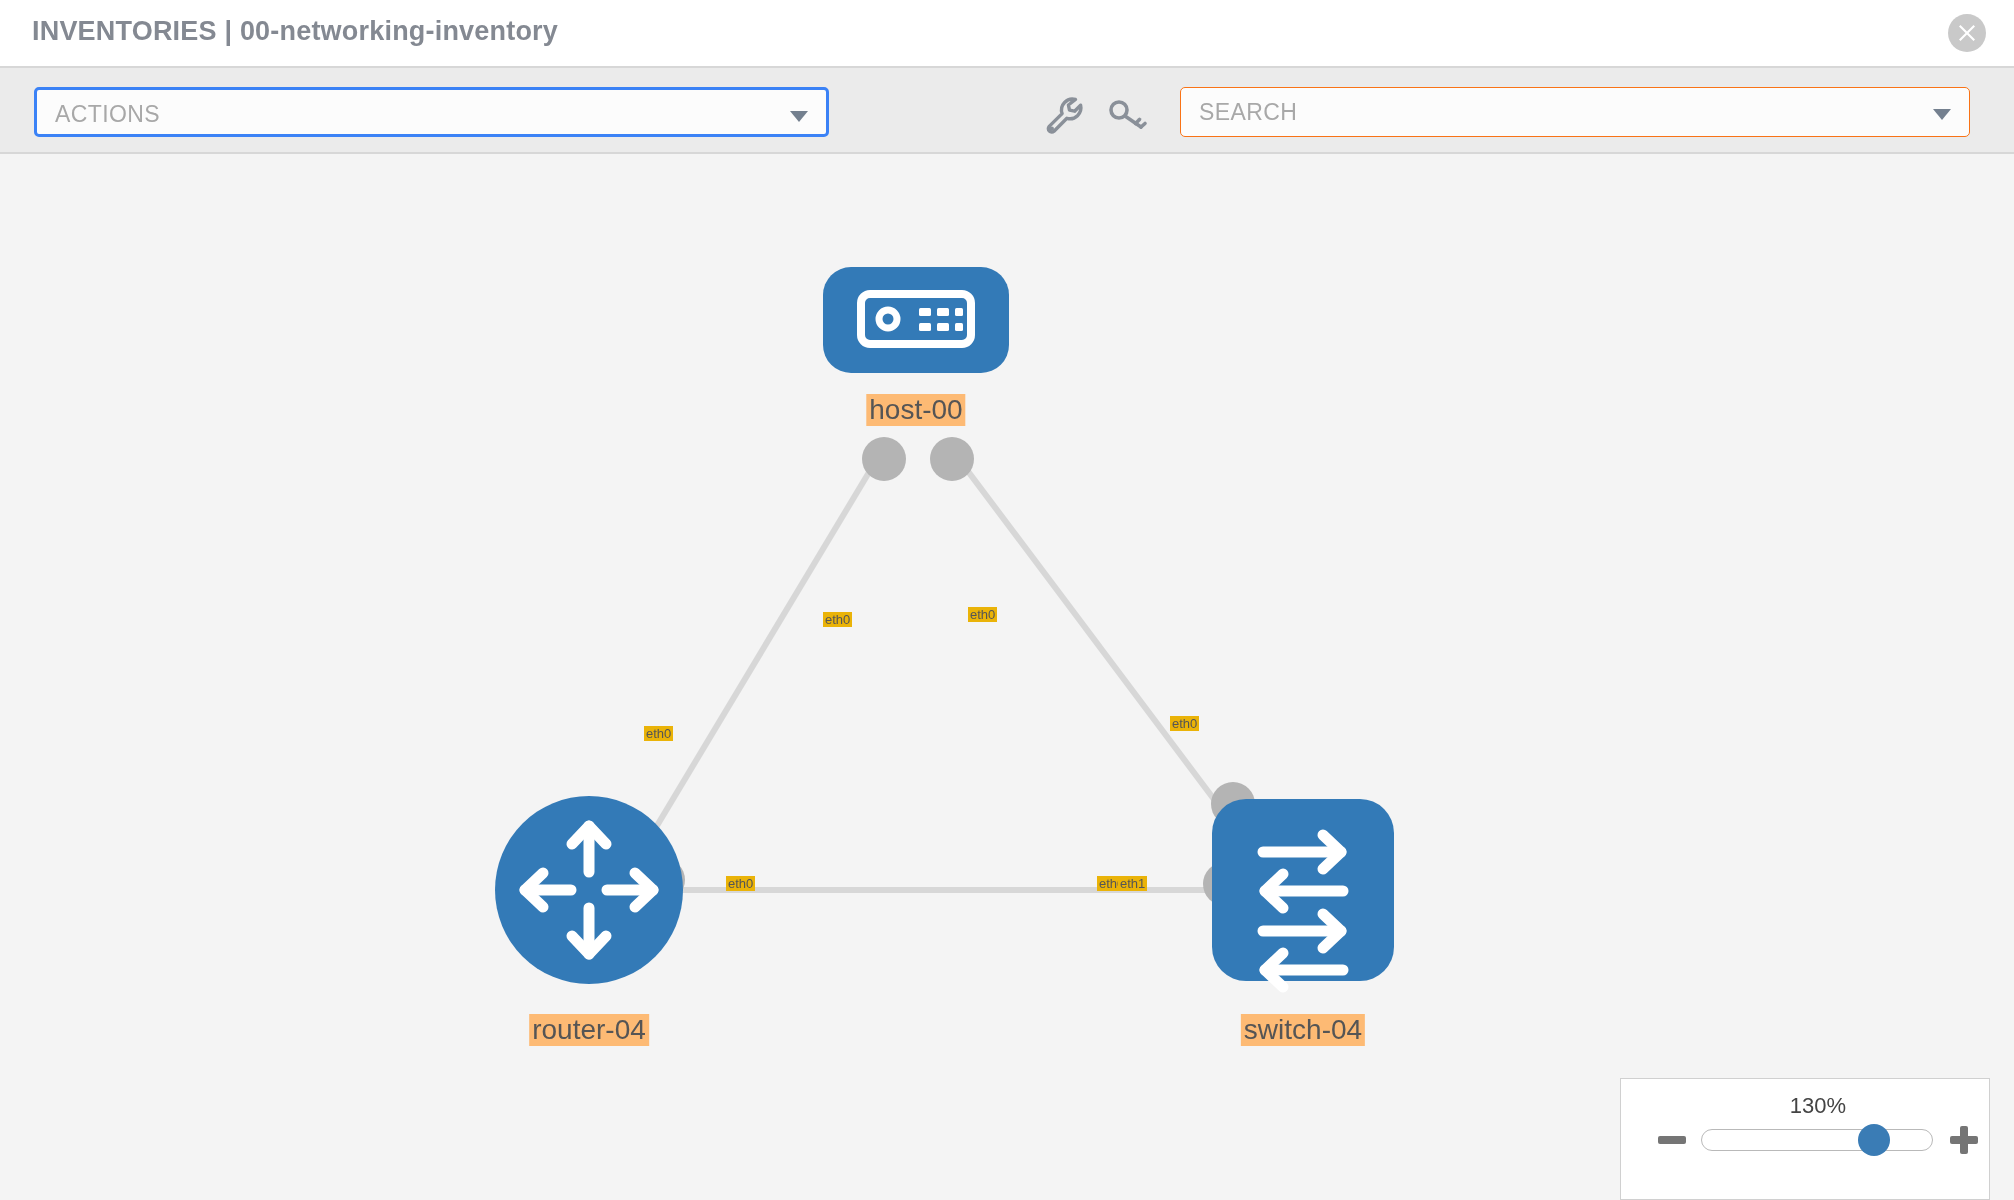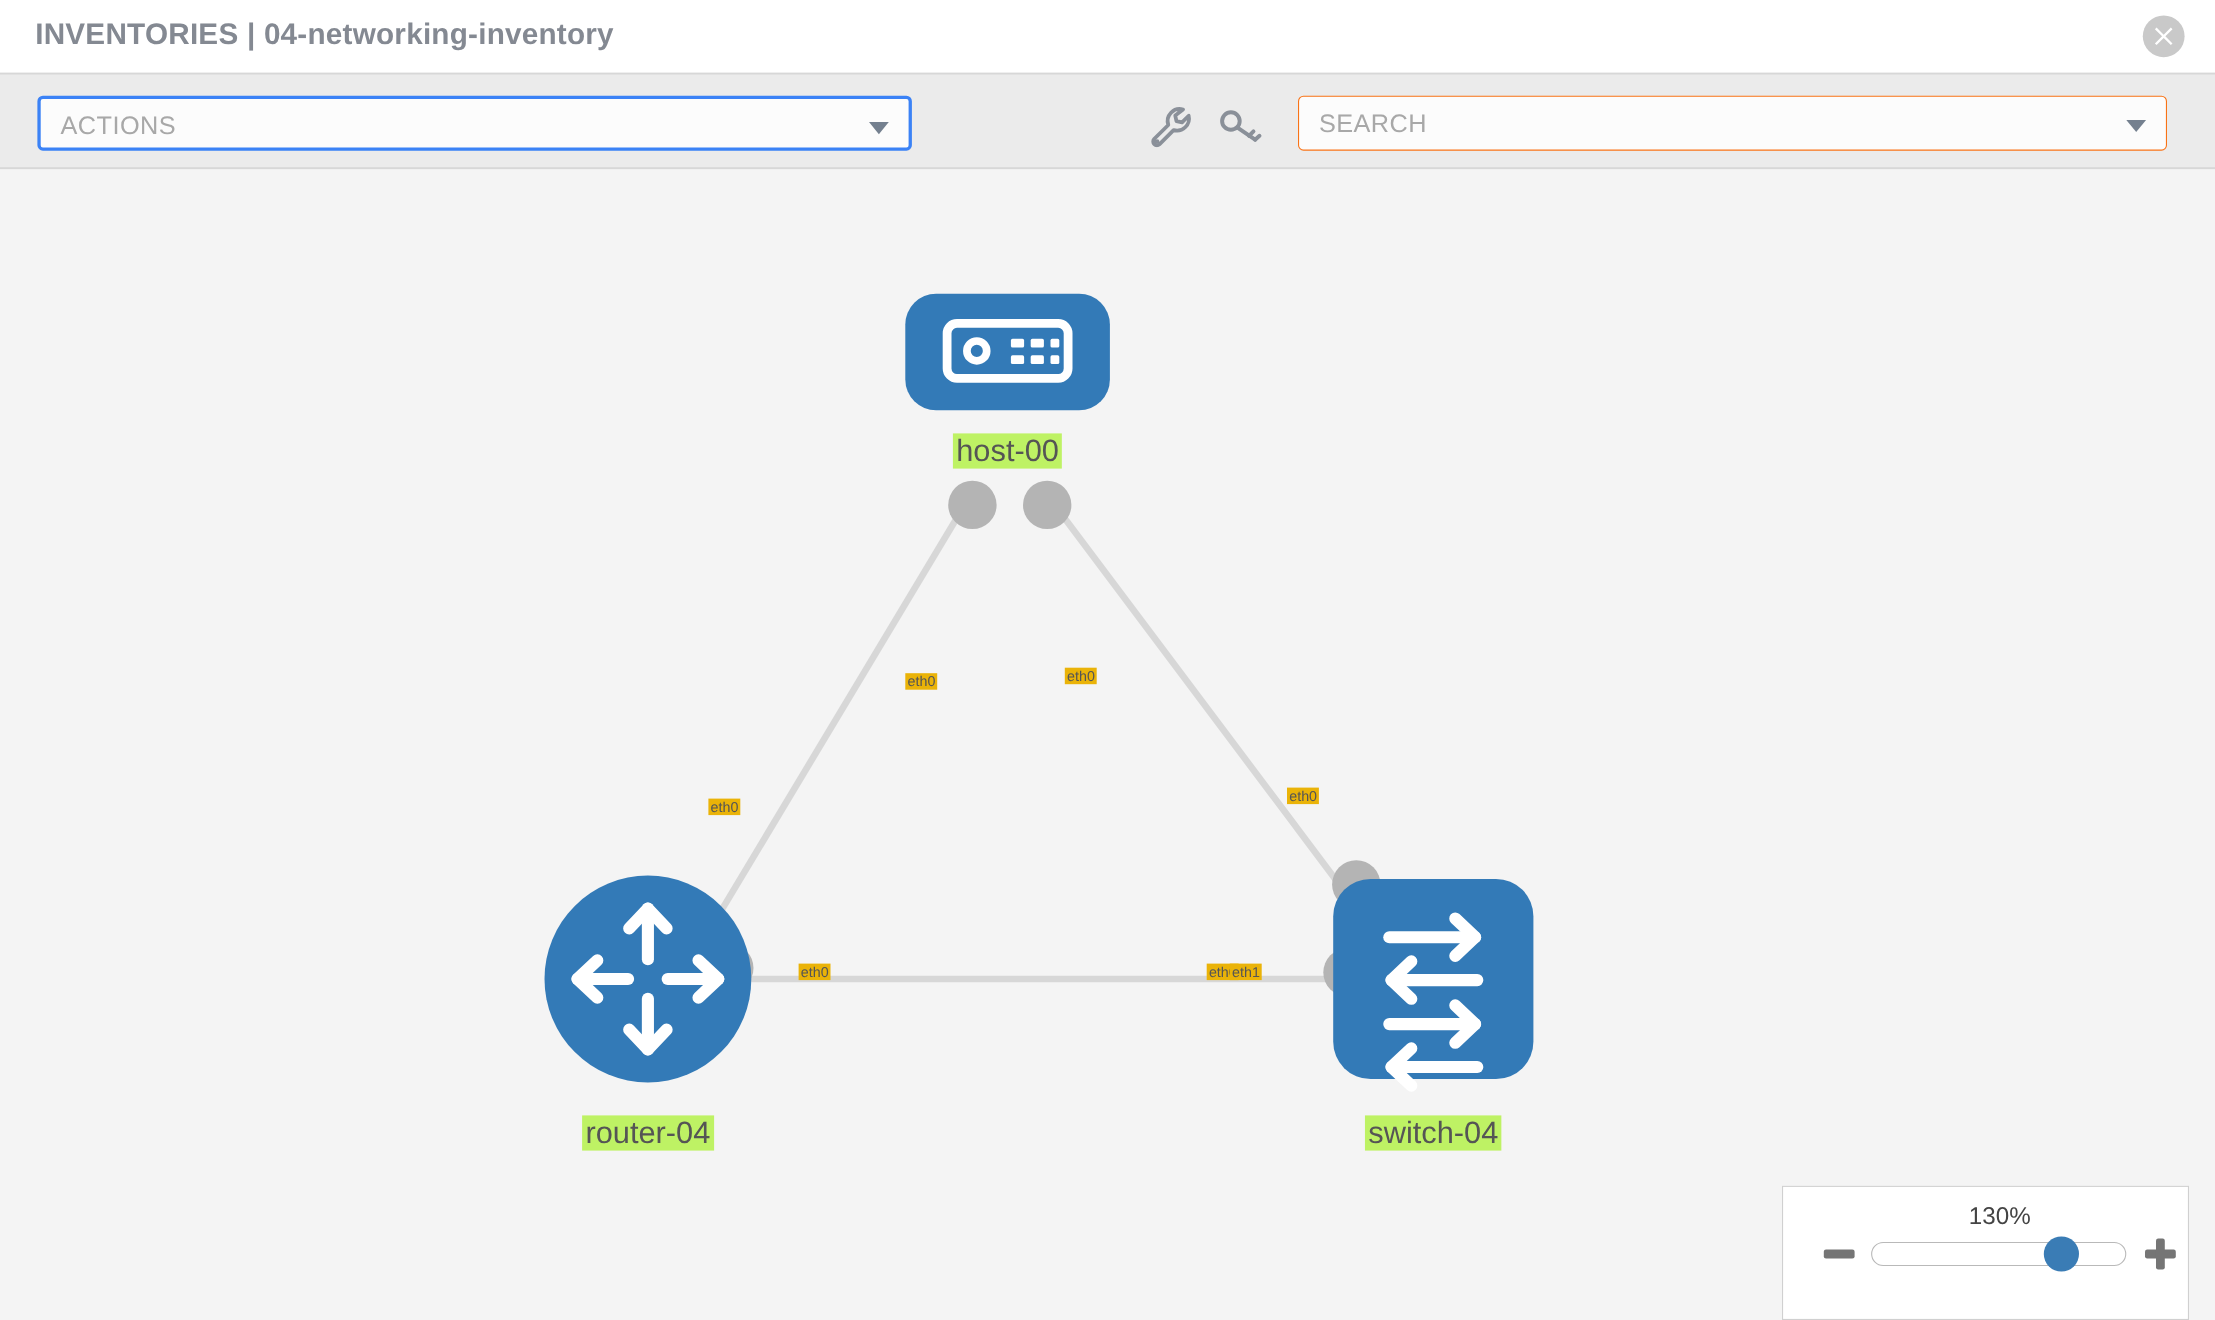--- a/index.html
+++ b/index.html
@@ -137,21 +137,21 @@
     left: 0; top: 0;
     width: 2014px;
     height: 1046px;
     display: block;
   }
 
   .node-label {
     position: absolute;
     font-size: 28px;
     color: #555555;
-    background: #bef264;
+    background: #fdba74;
     padding: 0 3px;
     white-space: nowrap;
     transform: translateX(-50%);
   }
   .iface-label {
     position: absolute;
     font-size: 13px;
     color: #555555;
     background: #eab308;
     padding: 0 2px;
@@ -209,21 +209,21 @@
     background: #3a7cb5;
     cursor: grab;
   }
 </style>
 </head>
 <body>
 
 <div id="app">
 
   <div class="header">
-    <div class="header-title">INVENTORIES | 04-networking-inventory</div>
+    <div class="header-title">INVENTORIES | 00-networking-inventory</div>
 
     <div class="close-btn">
       <svg width="38" height="38" viewBox="0 0 38 38">
         <path d="M12.5 11 L19 17.5 L25.5 11 L27 12.5 L20.5 19 L27 25.5 L25.5 27 L19 20.5 L12.5 27 L11 25.5 L17.5 19 L11 12.5 Z" fill="#ffffff"></path>
       </svg>
     </div>
   </div>
 
   <div class="toolbar">
 

